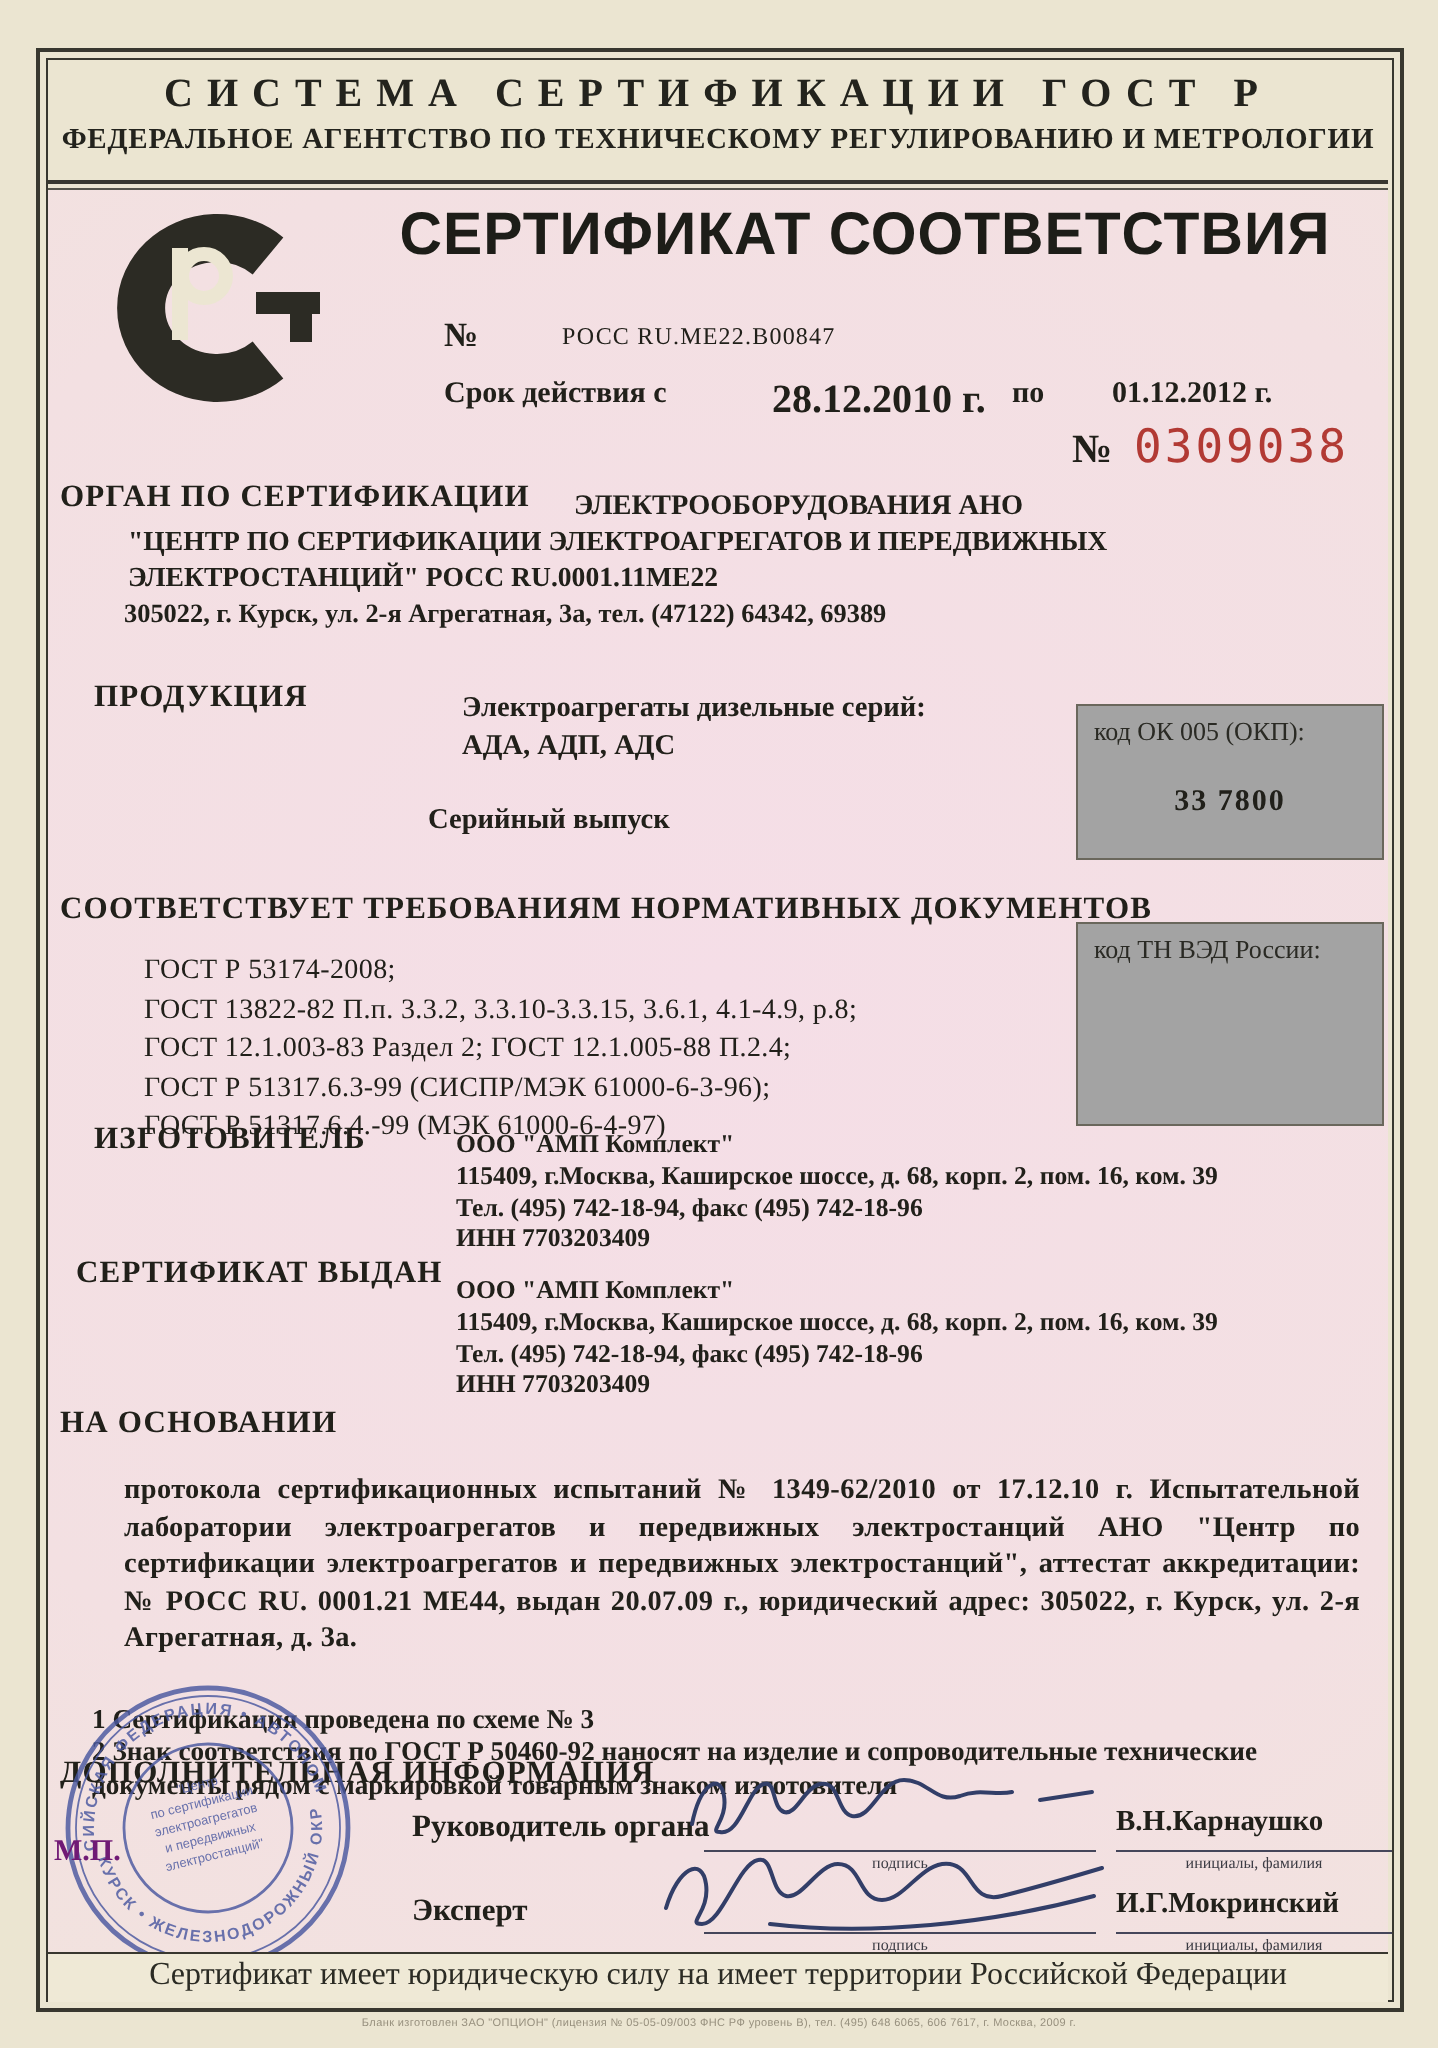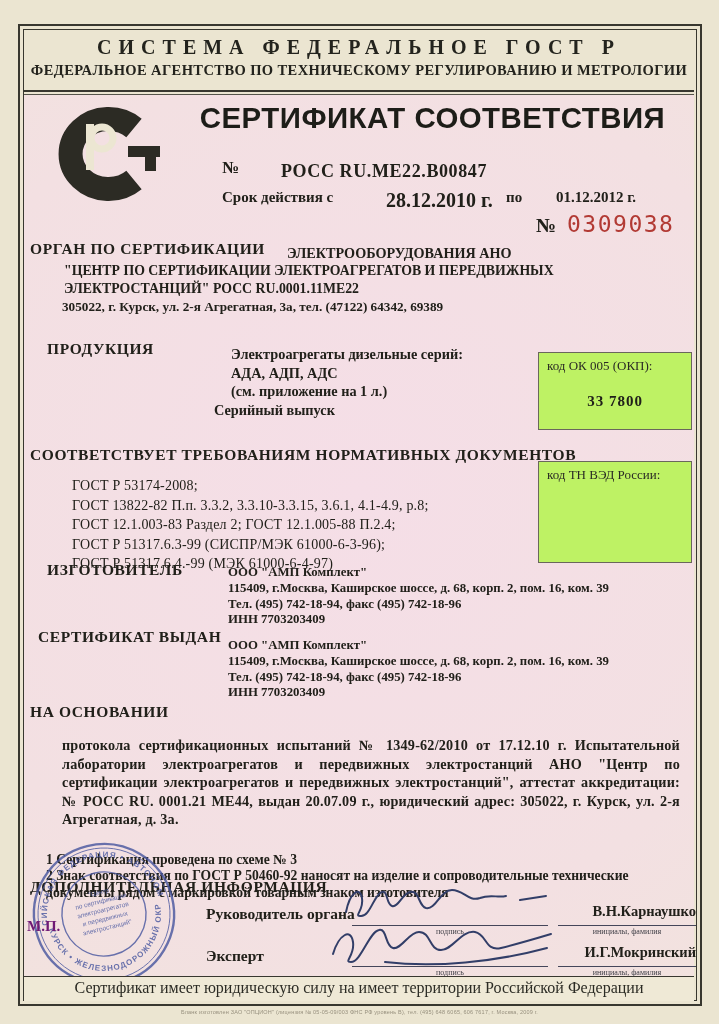--- a/index.html
+++ b/index.html
@@ -21,42 +21,42 @@
   .sep2{position:absolute; left:24px; top:94px; width:670px; border-top:1px solid #55544a;}
   
   .head1{position:absolute; left:24px; top:36px; width:670px; text-align:center;
     font-size:20px; font-weight:bold; letter-spacing:7px; color:#23231d;}
   .head2{position:absolute; left:24px; top:62px; width:670px; text-align:center;
     font-size:14.5px; font-weight:bold; letter-spacing:.4px; color:#23231d;}
   .doc-title{position:absolute; left:170px; top:101px; width:525px; text-align:center;
     font-family:"Liberation Sans","DejaVu Sans",sans-serif;
     font-size:30px; font-weight:800; letter-spacing:.5px; color:#1d1d18; transform:scaleX(.98);}
   .no-sign{position:absolute; left:222px; top:158px; font-size:17px; font-weight:bold;}
-  .cert-num{position:absolute; left:281px; top:161px; font-size:18px; font-weight:bold; letter-spacing:.6px;}
+  .cert-num{position:absolute; left:281px; top:161px; font-size:12px; font-weight:normal; letter-spacing:.6px;}
   .val-prefix{position:absolute; left:222px; top:189px; font-size:15px; font-weight:bold;}
   .val-from{position:absolute; left:386px; top:189px; font-size:20px; font-weight:bold;}
   .val-mid{position:absolute; left:506px; top:189px; font-size:15px; font-weight:bold;}
   .val-to{position:absolute; left:556px; top:189px; font-size:15px; font-weight:bold;}
   .form-no-sign{position:absolute; left:536px; top:214px; font-size:20px; font-weight:bold;}
   .form-no{position:absolute; left:567px; top:211px;
     font-family:"DejaVu Sans Mono","Liberation Mono",monospace;
     font-size:23px; font-weight:normal; letter-spacing:1.5px;}
   
   .sec{font-size:15.5px; font-weight:bold; letter-spacing:.6px; color:#21201a;}
   
   .org-l{left:30px; top:240px;}
   .org-n1{position:absolute; left:287px; top:245px; font-size:14.2px; font-weight:bold;}
   .org-n2{position:absolute; left:64px; top:263px; font-size:13.8px; font-weight:bold;}
   .org-n3{position:absolute; left:64px; top:281px; font-size:13.8px; font-weight:bold;}
   .org-a{position:absolute; left:62px; top:299px; font-size:13.2px; font-weight:bold;}
   
   .prod-l{left:47px; top:340px;}
   .prod-lines{position:absolute; left:231px; top:345px; font-size:14.3px; font-weight:bold; line-height:18.5px;}
   .prod-rel{position:absolute; left:214px; top:402px; font-size:14.3px; font-weight:bold;}
-  .code-box{position:absolute; background:#bef264; border:1px solid #6a675c;}
+  .code-box{position:absolute; background:#a3a3a3; border:1px solid #6a675c;}
   .okp-box{left:538px; top:352px; width:152px; height:76px;}
   .tnved-box{left:538px; top:461px; width:152px; height:100px;}
   .code-lbl{position:absolute; left:8px; top:5px; font-size:13px; color:#2a2a24;}
   .okp-val{position:absolute; left:0; top:40px; width:100%; text-align:center;
     font-size:15px; font-weight:bold; letter-spacing:1px;}
   
   .req-l{left:30px; top:446px;}
   .req-items{position:absolute; left:72px; top:476px; font-size:14px; font-weight:normal;
     line-height:19.5px; letter-spacing:.2px;}
   
@@ -84,21 +84,21 @@
   .sigline{position:absolute; border-top:1.2px solid #45465a;}
   .sl1{left:352px; top:925px; width:196px;}
   .sl2{left:352px; top:966px; width:196px;}
   .nl1{left:558px; top:925px; width:138px;}
   .nl2{left:558px; top:966px; width:138px;}
   .cap{position:absolute; font-size:8px; color:#3c3c44; text-align:center;}
   .cap1{left:352px; top:927px; width:196px;}
   .cap2{left:352px; top:968px; width:196px;}
   .ncap1{left:558px; top:927px; width:138px;}
   .ncap2{left:558px; top:968px; width:138px;}
-  .name{position:absolute; width:138px; text-align:right; font-size:14.5px; font-weight:bold;}
+  .name{position:absolute; width:138px; text-align:left; font-size:14.5px; font-weight:bold;}
   .nm1{left:558px; top:903px;}
   .nm2{left:558px; top:944px;}
   .sig-svg{position:absolute;}
   .sig1{left:340px; top:878px; width:215px; height:48px;}
   .sig2{left:325px; top:918px; width:235px; height:52px;}
   
   .footer-strip{position:absolute; left:24px; top:976px; width:670px; height:24px;
     border-top:1.5px solid #38372f; background:#efe9d6;}
   .footer-legal{position:absolute; left:24px; top:979px; width:670px; text-align:center;
     font-size:16px; color:#2b2b24;}
@@ -112,21 +112,21 @@
 
 <div class="page">
 
   <div class="pink-bg"></div>
   <div class="frame-outer">
     <div class="frame-inner"></div>
   </div>
   <div class="sep1"></div>
   <div class="sep2"></div>
 
-  <div class="head1">СИСТЕМА ФЕДЕРАЛЬНОЕ ГОСТ Р</div>
+  <div class="head1">СИСТЕМА СЕРТИФИКАЦИИ ГОСТ Р</div>
   <div class="head2">ФЕДЕРАЛЬНОЕ АГЕНТСТВО ПО ТЕХНИЧЕСКОМУ РЕГУЛИРОВАНИЮ И МЕТРОЛОГИИ</div>
 
   <svg class="rst-logo" viewBox="0 0 125 108">
     <path d="M 92 28 A 38 35 0 1 0 92 80" fill="none" stroke="#2c2b24" stroke-width="24"></path>
     <rect x="44" y="24" width="8" height="46" fill="#ece6d2"></rect>
     <circle cx="60" cy="38" r="11" fill="none" stroke="#ece6d2" stroke-width="7"></circle>
     <rect x="86" y="46" width="32" height="11" fill="#2c2b24"></rect>
     <rect x="103" y="57" width="11" height="14" fill="#2c2b24"></rect>
   </svg>
 
@@ -144,21 +144,20 @@
   <span class="abs sec org-l">ОРГАН ПО СЕРТИФИКАЦИИ</span>
   <span class="org-n1">ЭЛЕКТРООБОРУДОВАНИЯ АНО</span>
   <span class="org-n2">"ЦЕНТР ПО СЕРТИФИКАЦИИ ЭЛЕКТРОАГРЕГАТОВ И ПЕРЕДВИЖНЫХ</span>
   <span class="org-n3">ЭЛЕКТРОСТАНЦИЙ"   РОСС RU.0001.11МЕ22</span>
   <span class="org-a">305022, г. Курск,  ул. 2-я Агрегатная, 3а, тел. (47122) 64342, 69389</span>
 
   <span class="abs sec prod-l">ПРОДУКЦИЯ</span>
   <div class="prod-lines">
     <div>Электроагрегаты дизельные серий:</div>
     <div>АДА, АДП, АДС</div>
-    <div>(см. приложение на 1 л.)</div>
   </div>
   <span class="prod-rel">Серийный выпуск</span>
   <div class="code-box okp-box">
     <span class="code-lbl">код ОК 005 (ОКП):</span>
     <span class="okp-val">33 7800</span>
   </div>
 
   <span class="abs sec req-l">СООТВЕТСТВУЕТ ТРЕБОВАНИЯМ НОРМАТИВНЫХ ДОКУМЕНТОВ</span>
   <div class="code-box tnved-box">
     <span class="code-lbl">код ТН ВЭД России:</span>

